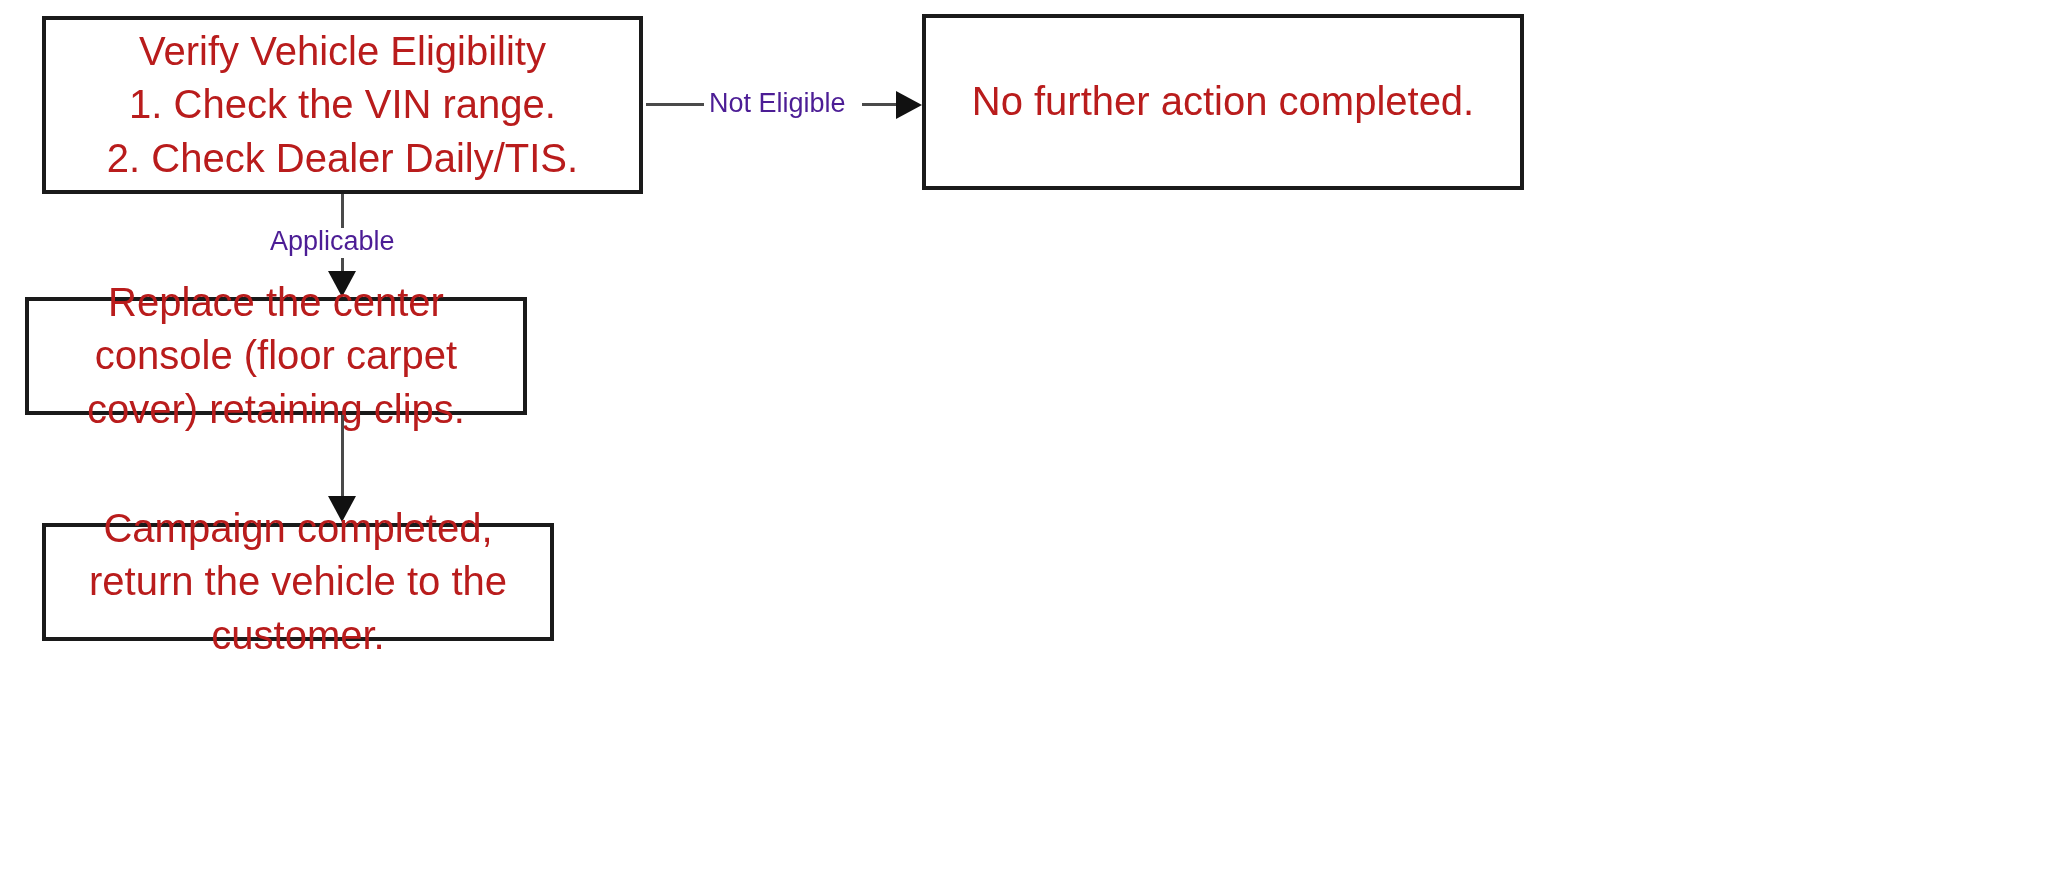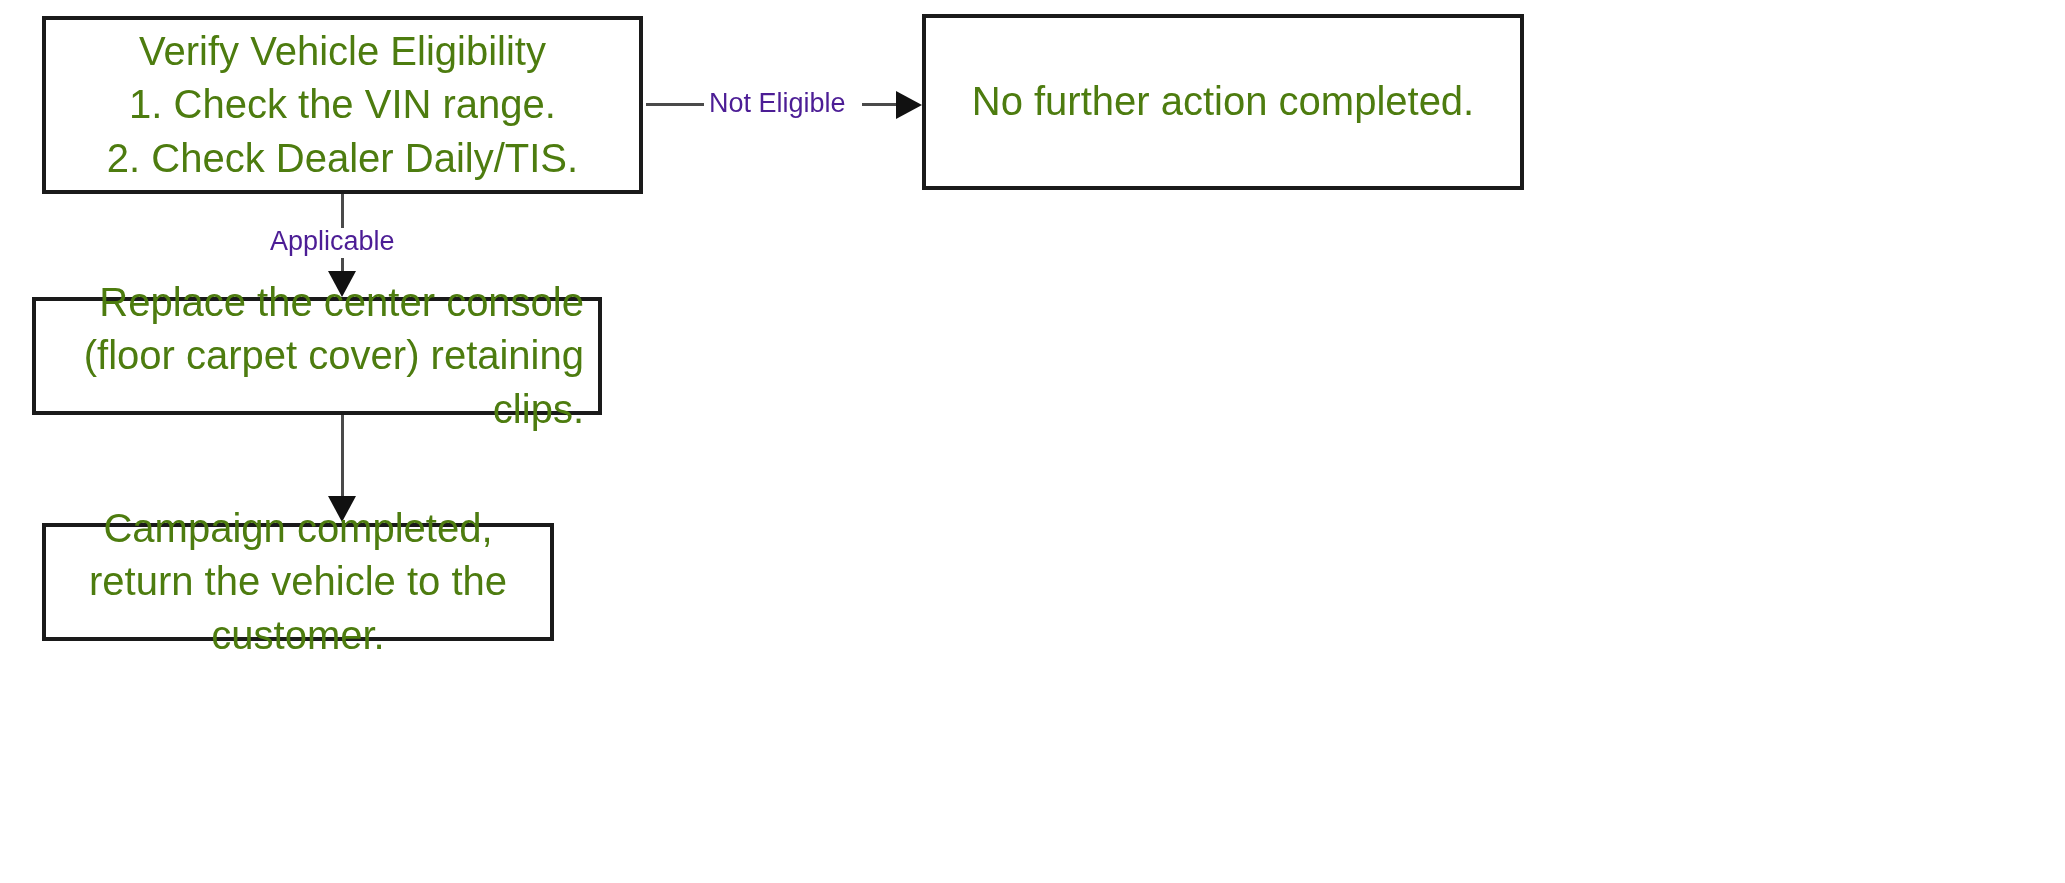--- a/index.html
+++ b/index.html
@@ -25,29 +25,29 @@
     border: 4px solid #1a1a1a;
     display: flex;
     align-items: center;
     justify-content: center;
     text-align: center;
   }
   .node-text {
     display: block;
     line-height: 1.34;
     font-size: 40px;
-    color: #4d7c0f;
+    color: #b91c1c;
     padding: 0 14px;
     white-space: pre-line;
   }
 
   
   #node-verify     { left: 42px;   top: 16px;  width: 601px;  height: 178px; }
   #node-no-action  { left: 922px;  top: 14px;  width: 602px;  height: 176px; }
-  #node-replace    { left: 32px;   top: 297px; width: 570px;  height: 118px; text-align: right; }
+  #node-replace    { left: 25px;   top: 297px; width: 502px;  height: 118px; }
   #node-completed  { left: 42px;   top: 523px; width: 512px;  height: 118px; }
 
   
   .conn-line-h {
     position: absolute;
     height: 3px;
     background: #4a4a4a;
   }
   .conn-line-v {
     position: absolute;

